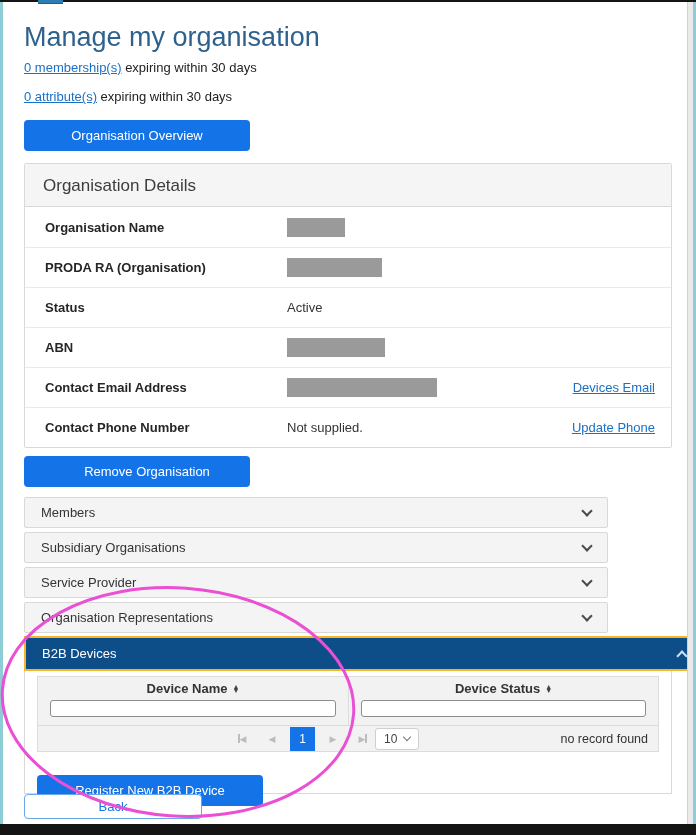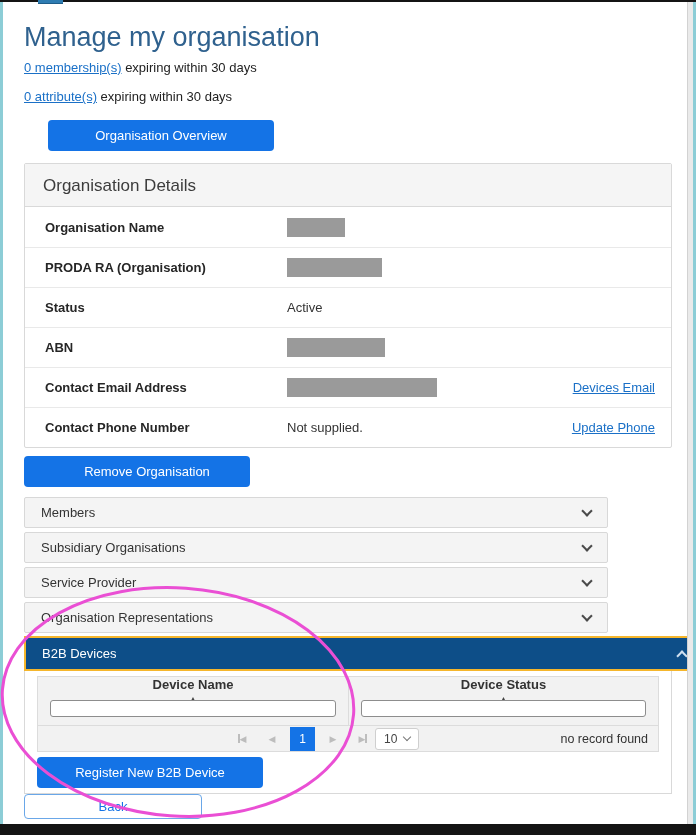--- a/index.html
+++ b/index.html
@@ -16,21 +16,21 @@
   .top-fragment{ position:absolute; left:38px; top:0; width:25px; height:4px; background:#2e7cb2; border-bottom:1px solid #1d5d8a; z-index:41; }
 
   .page-title { position:absolute; left:24px; top:22px; font-size:27px; font-weight:500; color:#2f618e; }
 
   .expiry { position:absolute; left:24px; font-size:13px; color:#222; }
   .expiry a { color:#1a70c7; text-decoration:underline; cursor:pointer; }
   #expiry-1 { top:60px; } #expiry-2 { top:89px;text-align:center; }
 
   .btn-blue { position:absolute; left:24px; width:226px; height:31px; background:#1473e6; color:#fff;
               border:none; border-radius:4px; font-size:13px; font-weight:500; font-family:inherit; cursor:pointer; }
-  #btn-overview { top:120px;margin-left:24px; }
+  #btn-overview { top:120px; }
   #btn-remove   { top:456px;padding-left:20px; }
 
   
   .panel { position:absolute; left:24px; top:163px; width:648px; background:#fff; border:1px solid #d9d9d9; border-radius:2px; }
   .panel-head { height:43px; line-height:43px; background:#f5f5f5; border-bottom:1px solid #d9d9d9; padding-left:18px;
                 font-size:17px; color:#3c3c3c; }
   .drow { display:flex; align-items:center; height:40px; }
   .drow + .drow { border-top:1px solid #e9e9e9; }
   .dlabel { width:262px; padding-left:20px; font-size:13px; font-weight:bold; color:#262626; }
   .dvalue { flex:1; display:flex; align-items:center; font-size:13px; color:#333; }
@@ -50,35 +50,35 @@
               display:flex; align-items:center; justify-content:space-between; padding:0 16px; cursor:pointer; }
   .b2b-head .lbl { color:#fff; font-size:13px; }
 
   .b2b-body { position:absolute; left:24px; top:671px; width:648px; height:123px; background:#fff;
               border:1px solid #d9d9d9; border-top:none; }
 
   .dev-card { position:absolute; left:12px; right:12px; top:5px; height:76px; background:#f2f2f2; border:1px solid #dcdcdc; }
   .dev-cols { position:relative; height:49px; display:flex; }
   .dev-col { width:50%; display:flex; flex-direction:column; align-items:center; }
   .dev-col + .dev-col { border-left:1px solid #dcdcdc; }
-  .col-head { height:23px; display:flex; align-items:center; gap:5px; font-size:13px; font-weight:bold; color:#333; cursor:pointer;flex-direction:column; }
+  .col-head { height:23px; display:flex; align-items:center; gap:5px; font-size:13px; font-weight:bold; color:#333; cursor:pointer; }
   .sort { display:inline-flex; flex-direction:column; line-height:0.55; font-size:7px; color:#444; }
   .dev-col input { width:92%; height:17px; border:1px solid #8d8d8d; border-radius:3px; background:#fff; font-size:12px; padding:0 4px; }
 
   .pagebar { position:absolute; left:0; right:0; bottom:0; height:26px; border-top:1px solid #dcdcdc;
              display:flex; align-items:center; padding-left:192px; padding-right:10px; }
   .pg { display:flex; align-items:center; gap:6px; }
   .pg-btn { width:24px; height:22px; display:flex; align-items:center; justify-content:center; color:#bdbdbd; font-size:9px; cursor:pointer; }
   .pg-btn .bar { width:2px; height:9px; background:#bdbdbd; }
   .pg-cur { width:25px; height:24px; background:#1473e6; color:#fff; font-size:12px; display:flex; align-items:center; justify-content:center; cursor:pointer; }
   .size-box { background:#fff; border:1px solid #cfcfcf; border-radius:3px; height:22px; padding:0 8px;
               display:flex; align-items:center; gap:7px; font-size:12px; color:#444; cursor:pointer; }
   .chev-s { width:6px; height:6px; border-right:1.5px solid #777; border-bottom:1.5px solid #777; transform:rotate(45deg); margin-top:-3px; }
   .no-rec { margin-left:auto; font-size:12.5px; color:#333; }
-  .btn-blue.inbody { position:absolute; left:12px; top:86px; }
+  .btn-blue.inbody { position:absolute; left:12px; top:104px; }
 
   #btn-back { position:absolute; left:24px; top:794px; width:178px; height:25px; background:#fff; color:#1473e6;
               border:1px solid #6aa7e8; border-radius:4px; font-size:13px; font-weight:500; font-family:inherit; cursor:pointer; }
 
   .annotation { position:absolute; left:0; top:0; z-index:50; pointer-events:none; }
 </style>
 </head>
 <body>
 
 <div class="screen">

